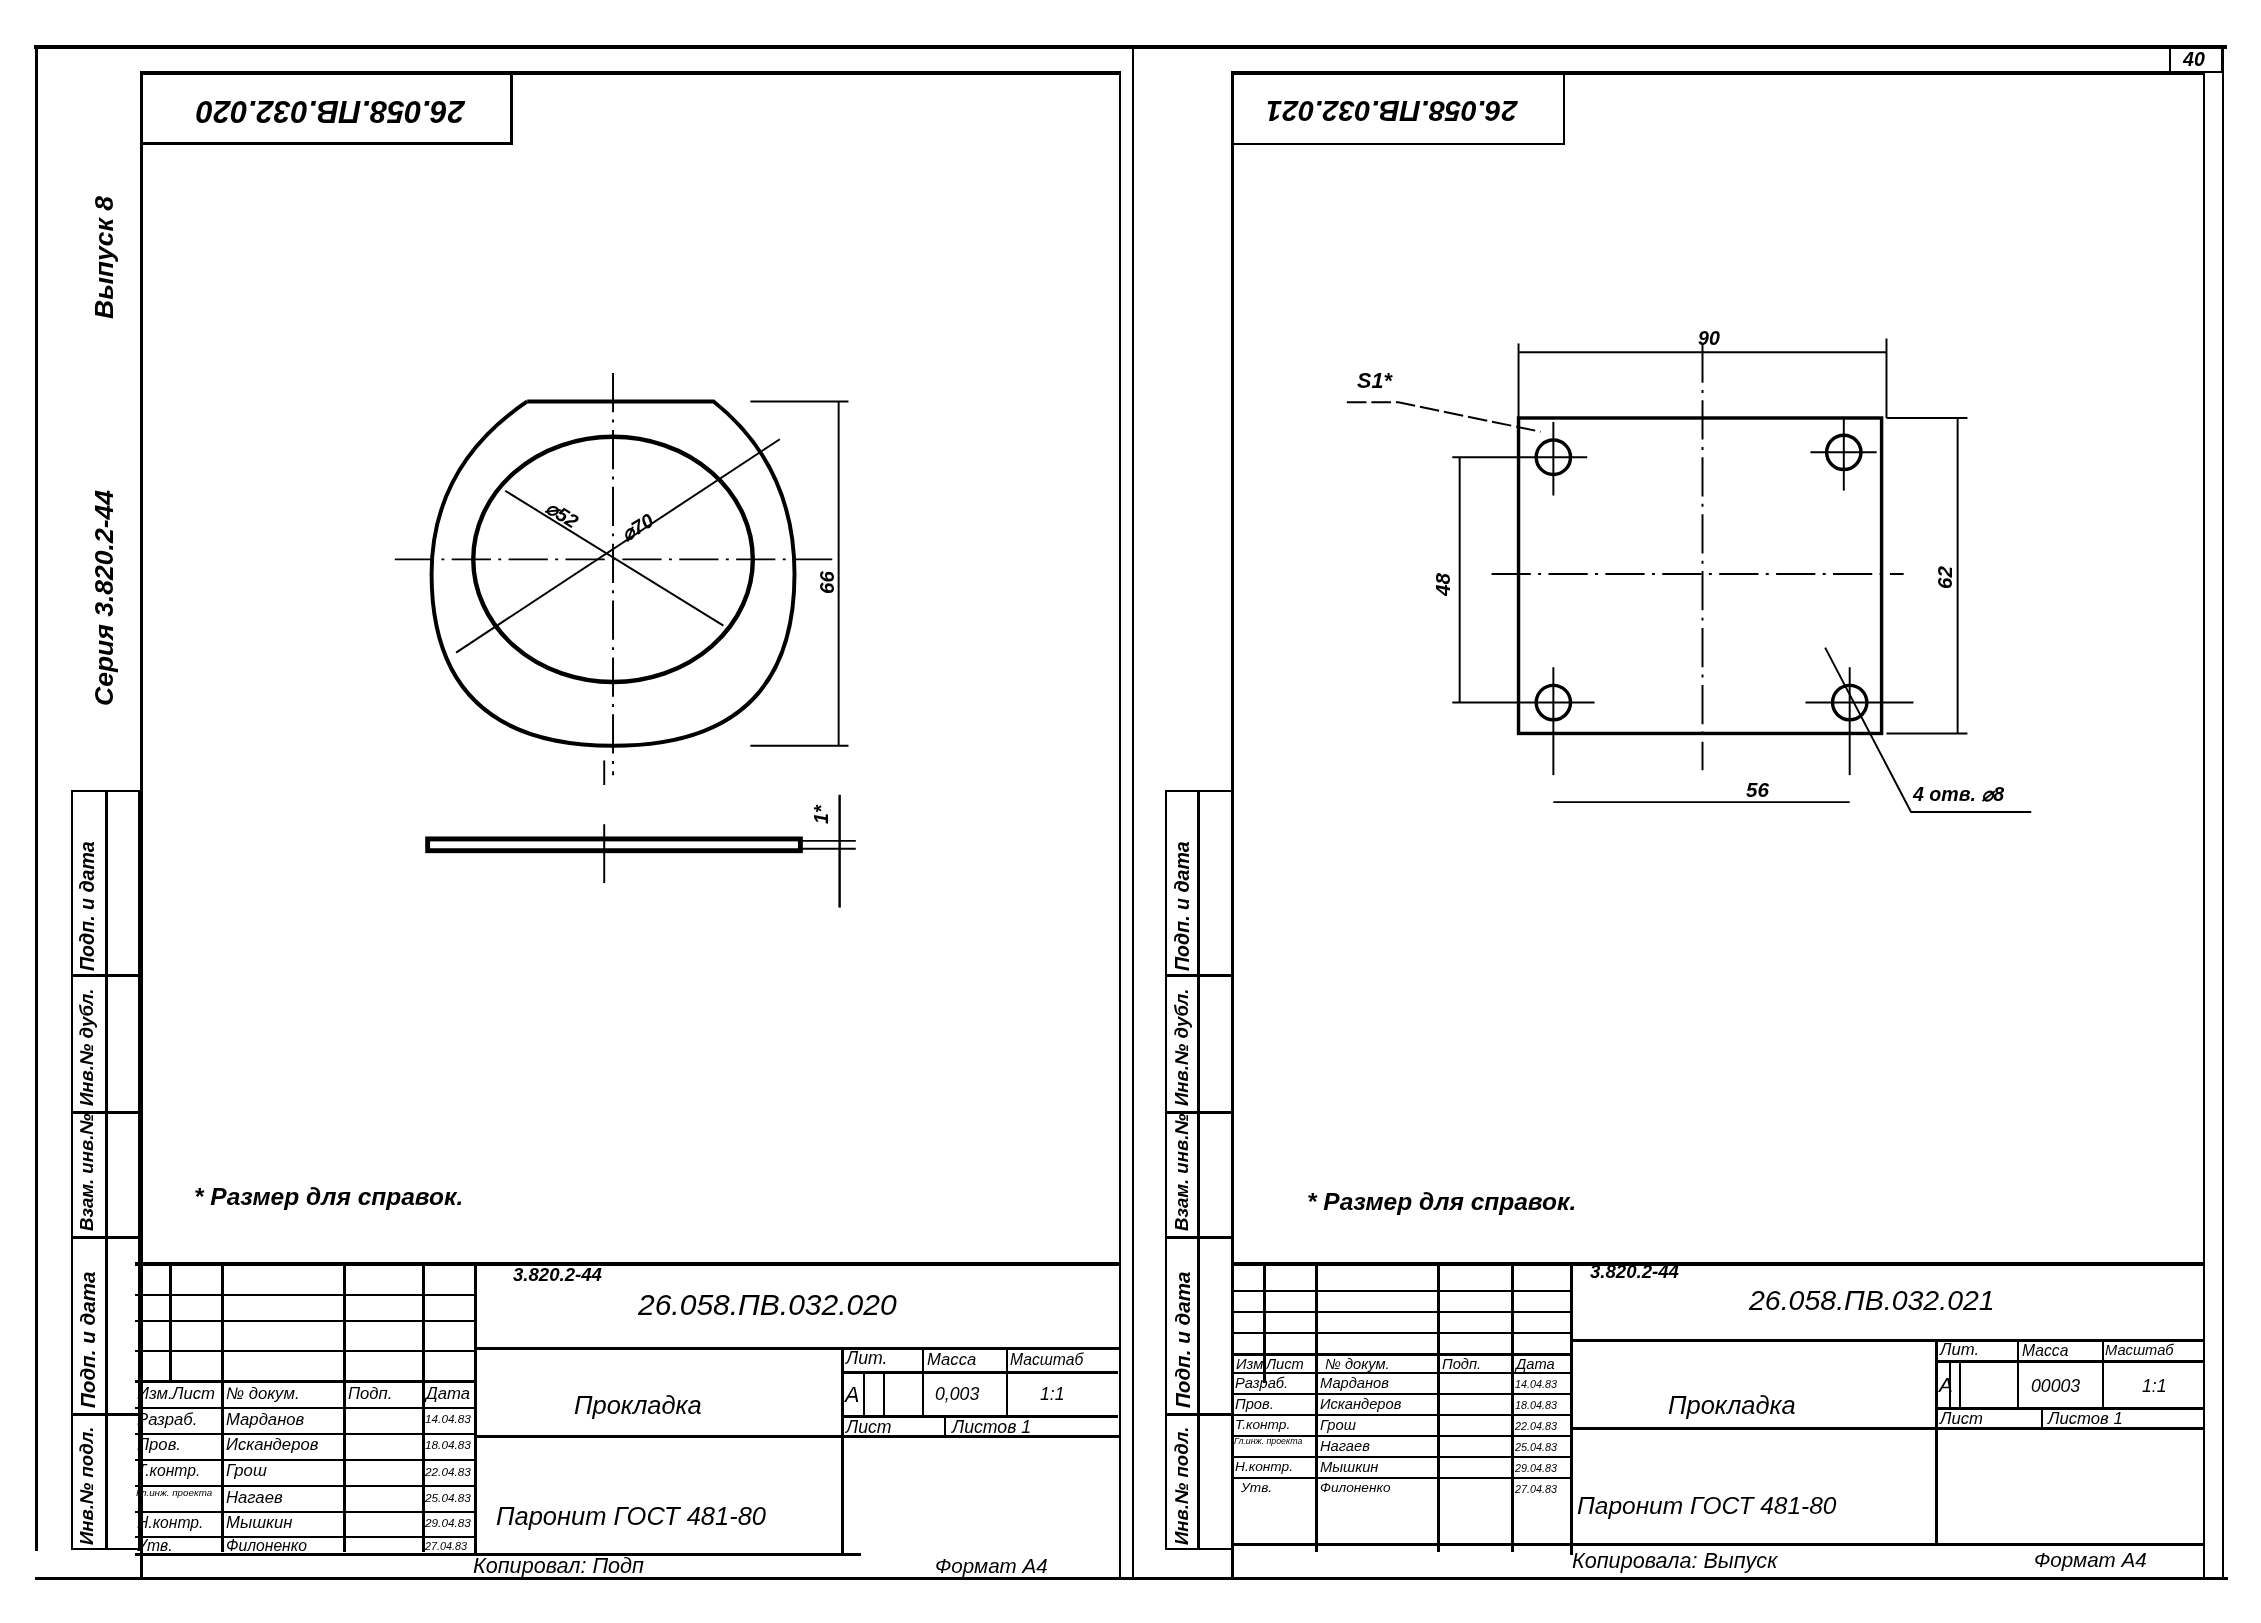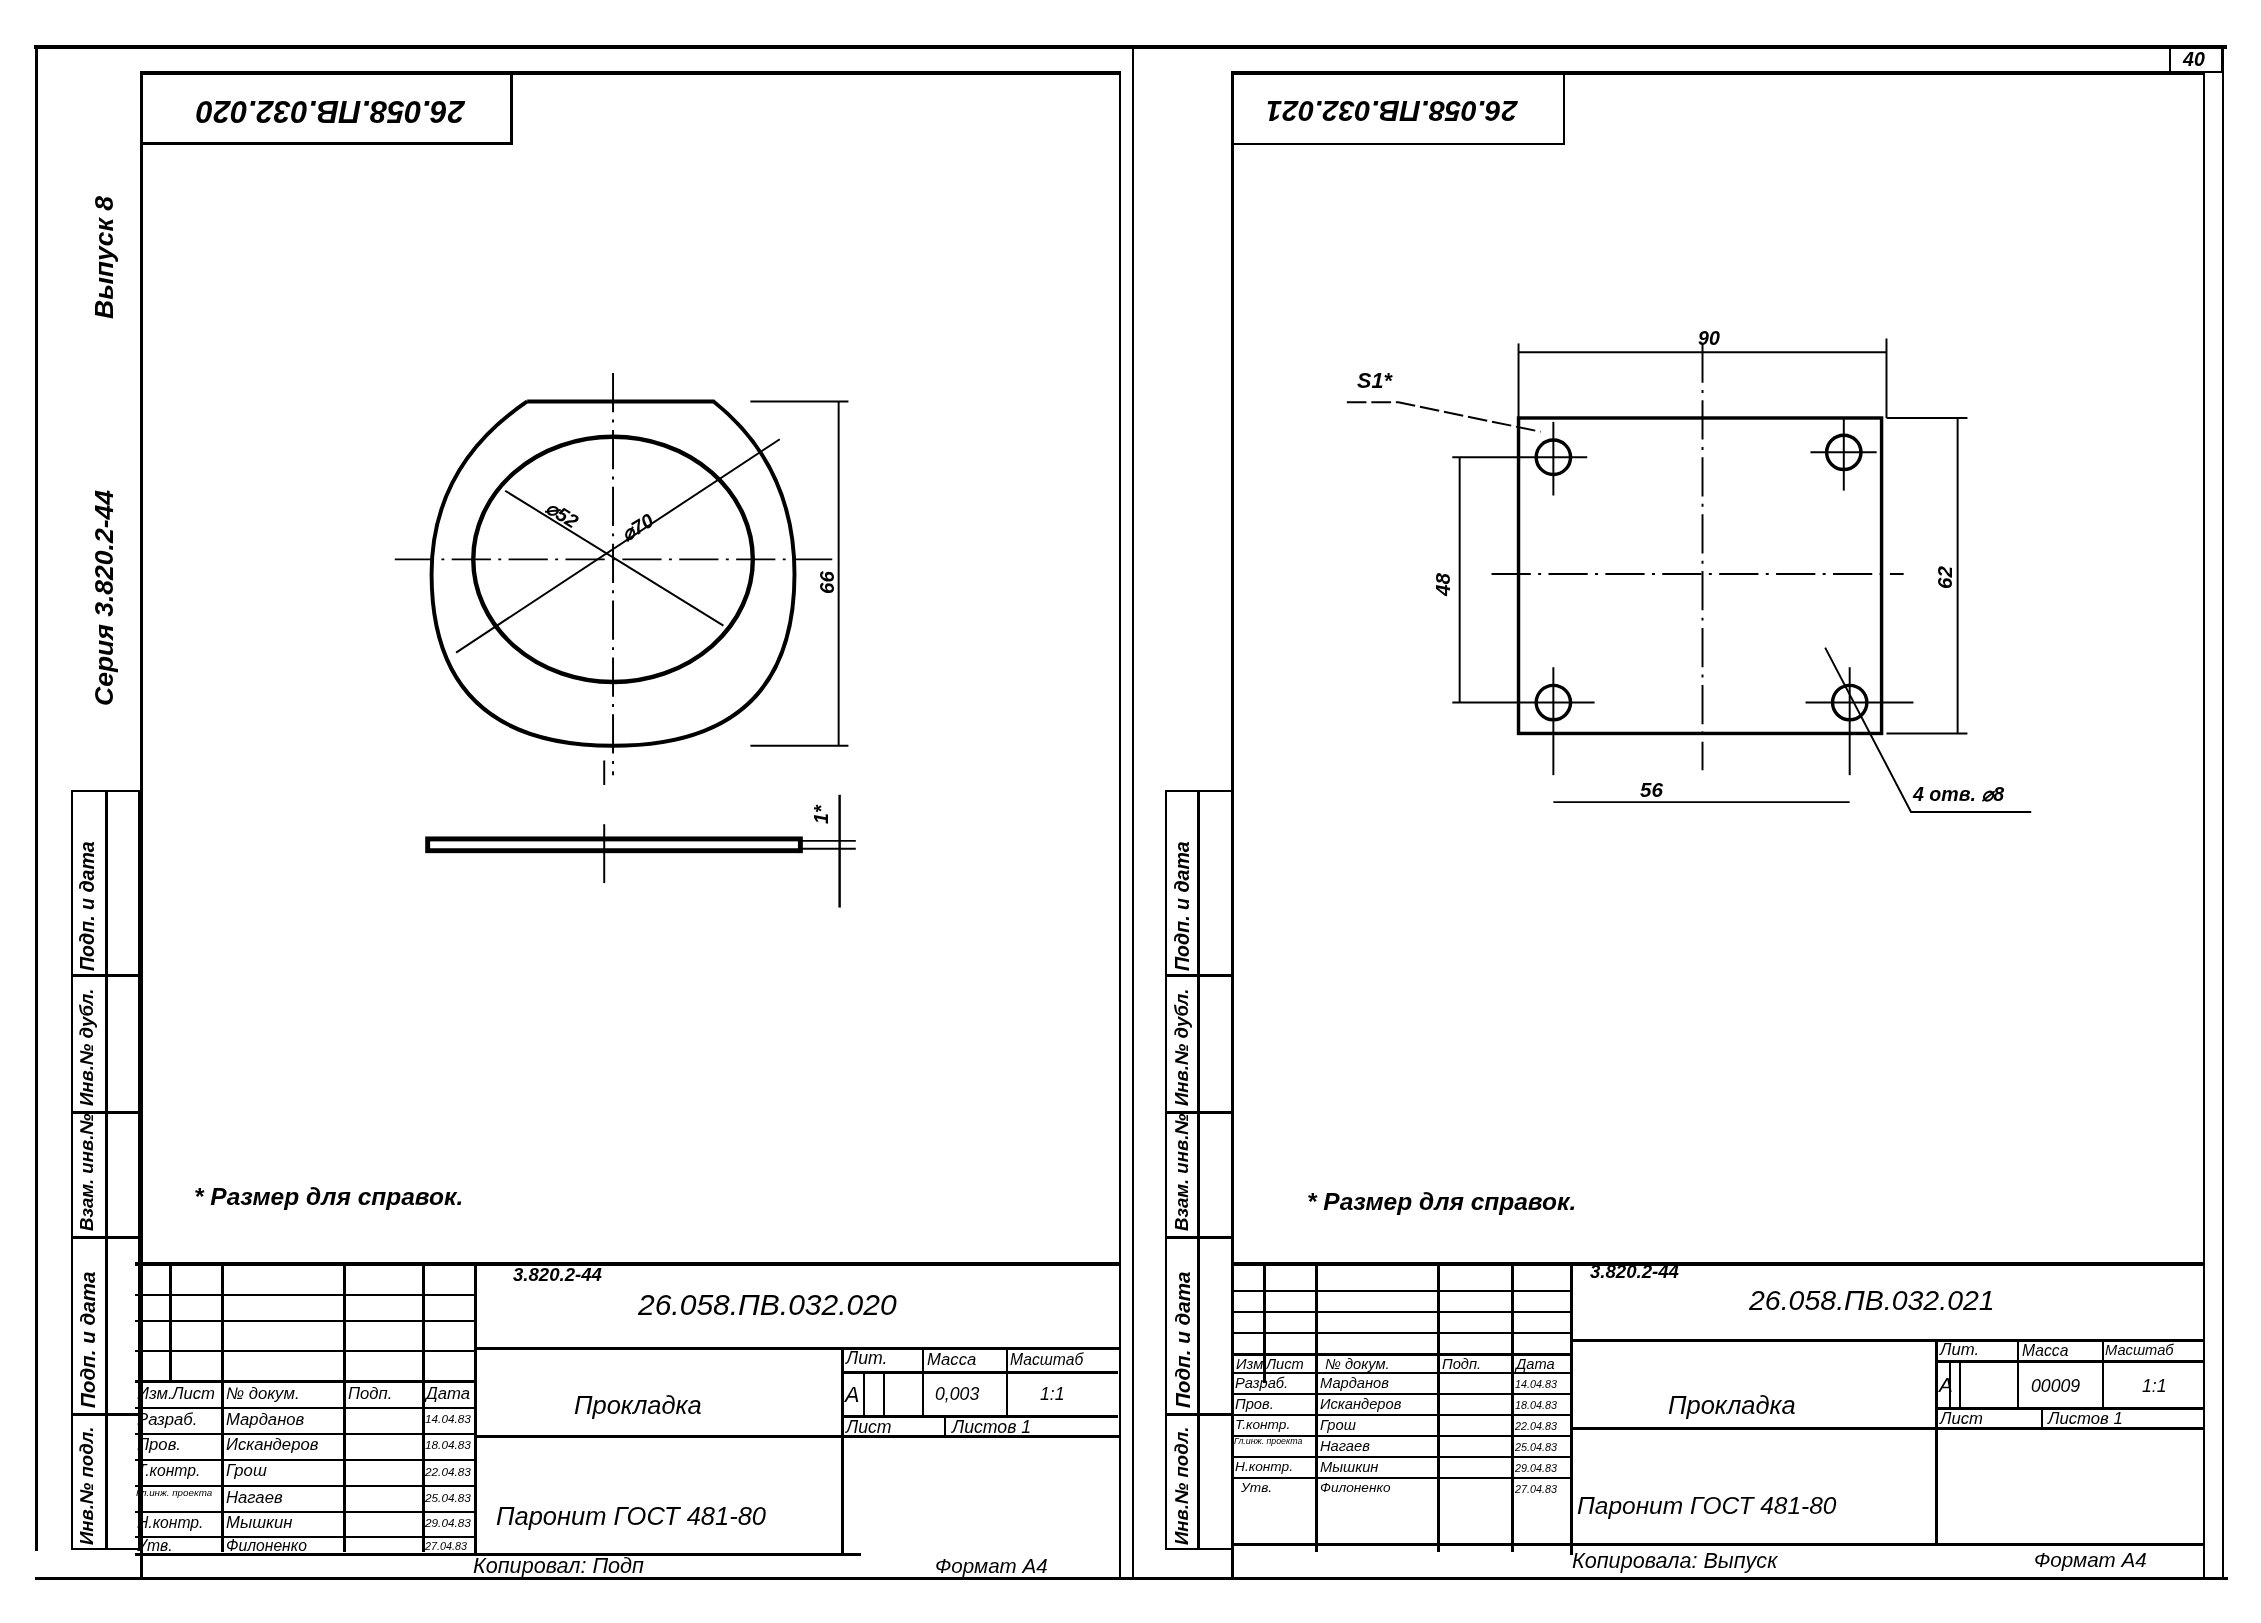--- a/index.html
+++ b/index.html
@@ -206,21 +206,21 @@
       <line x1="3166" y1="1635" x2="3770" y2="1635" stroke-width="4"></line>
 
       <path d="M2745 820 L2850 820 L3140 880" stroke-width="4" stroke-dasharray="40 10"></path>
 
       <path d="M3720 1320 L3895 1655 L4140 1655" stroke-width="4"></path>
     </g>
   </svg>
   <div class="txt bold" style="left:1698px;top:329px;font-size:19.6px;">90</div>
   <div class="txt bold vert" style="left:1935px;top:589px;font-size:20.6px;">62</div>
   <div class="txt bold vert" style="left:1433px;top:596px;font-size:20.6px;">48</div>
-  <div class="txt bold" style="left:1640px;top:780px;font-size:20.6px;">56</div>
+  <div class="txt bold" style="left:1746px;top:780px;font-size:20.6px;">56</div>
   <div class="txt bold" style="left:1357px;top:370px;font-size:21.6px;">S1*</div>
   <div class="txt bold" style="left:1913px;top:785px;font-size:19.6px;">4 отв. ⌀8</div>
 
   <div class="txt bold" style="left:1307px;top:1190px;font-size:24.5px;">* Размер для справок.</div>
 
   <div class="line" style="left:1231px;top:1262px;width:974px;height:3.9px;"></div>
   <div class="line" style="left:1263px;top:1263px;width:2.5px;height:120px;"></div>
   <div class="line" style="left:1315px;top:1263px;width:2.5px;height:289px;"></div>
   <div class="line" style="left:1437px;top:1263px;width:2.5px;height:289px;"></div>
   <div class="line" style="left:1511px;top:1263px;width:2.5px;height:289px;"></div>
@@ -273,21 +273,21 @@
   <div class="line" style="left:2102px;top:1339px;width:2px;height:70px;"></div>
   <div class="line" style="left:2041px;top:1409px;width:2px;height:19.6px;"></div>
 
   <div class="txt bold" style="left:1590px;top:1263px;font-size:18.6px;">3.820.2-44</div>
   <div class="txt" style="left:1749px;top:1286px;font-size:28.5px;">26.058.ПВ.032.021</div>
   <div class="txt" style="left:1668px;top:1393px;font-size:25.5px;">Прокладка</div>
   <div class="txt" style="left:1940px;top:1342px;font-size:16.7px;">Лит.</div>
   <div class="txt" style="left:2022px;top:1343px;font-size:15.7px;">Масса</div>
   <div class="txt" style="left:2105px;top:1343px;font-size:14.7px;">Масштаб</div>
   <div class="txt" style="left:1939px;top:1375px;font-size:20.6px;">А</div>
-  <div class="txt" style="left:2031px;top:1378px;font-size:17.7px;">00009</div>
+  <div class="txt" style="left:2031px;top:1378px;font-size:17.7px;">00003</div>
   <div class="txt" style="left:2142px;top:1378px;font-size:17.7px;">1:1</div>
   <div class="txt" style="left:1940px;top:1411px;font-size:16.7px;">Лист</div>
   <div class="txt" style="left:2048px;top:1411px;font-size:16.7px;">Листов 1</div>
   <div class="txt" style="left:1577px;top:1494px;font-size:24.5px;">Паронит  ГОСТ 481-80</div>
 
   <div class="txt" style="left:1572px;top:1550px;font-size:21.6px;">Копировала:  Выпуск</div>
   <div class="txt" style="left:2034px;top:1550px;font-size:20.6px;">Формат  А4</div>
 </section>
 
 

